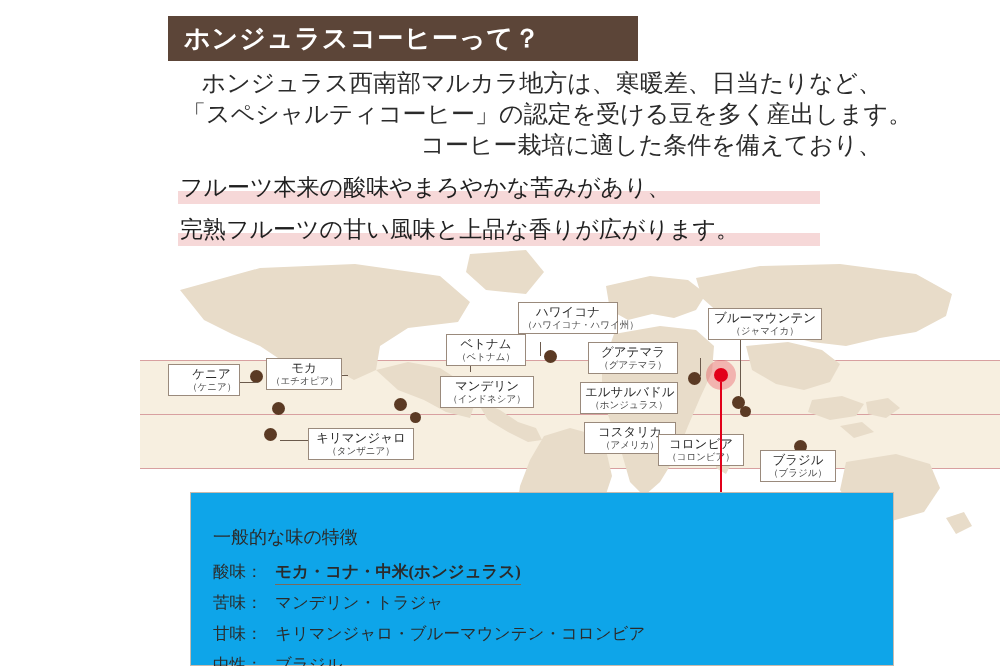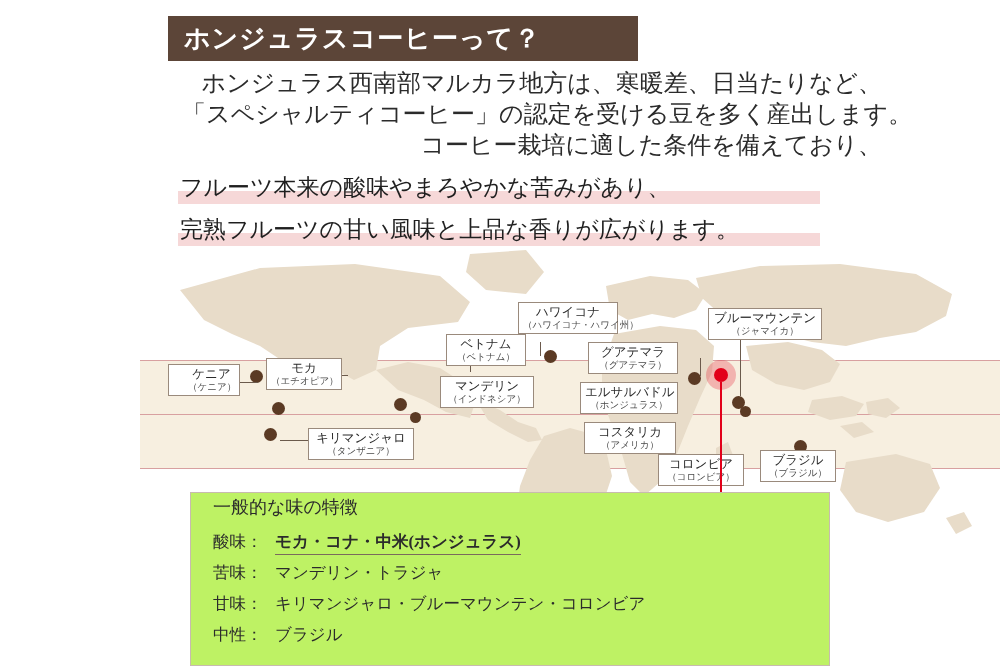--- a/index.html
+++ b/index.html
@@ -64,22 +64,22 @@
   .red-line{position:absolute;background:#e2001a;width:1.5px;}
   .red-box{
     position:absolute;border:1.5px solid #e2001a;background:#ffffff;text-align:center;
     padding:6px 10px;box-sizing:border-box;
   }
   .red-box .r1{display:block;font-size:17px;color:#e2001a;white-space:nowrap;}
   .red-box .r2{display:block;font-size:15px;color:#e2001a;white-space:nowrap;margin-top:2px;}
 
   
   .legend{
-    position:absolute;left:190px;top:492px;width:640px;height:174px;
-    background:#bef264;border:1px solid #c8bbae;box-sizing:border-box;padding:2px 22px;
+    position:absolute;left:190px;top:492px;width:704px;height:174px;
+    background:#0ea5e9;border:1px solid #c8bbae;box-sizing:border-box;padding:32px 22px;
   }
   .legend h4{margin:0 0 12px 0;font-size:18px;font-weight:normal;color:#2b2b2b;}
   .lrow{display:flex;align-items:center;font-size:16.5px;color:#2b2b2b;margin-bottom:9px;}
   .lrow .k{width:54px;flex:none;}
   .lrow .v{position:relative;white-space:nowrap;margin-left:8px;}
   .lrow .v .ul{position:absolute;left:0;right:0;bottom:-2px;height:1px;background:#7a6a5c;}
   .b{font-weight:bold;}
 
   
   .edge-l{position:absolute;left:0;top:0;width:8px;height:666px;background:#ffffff;}
@@ -211,21 +211,21 @@
     <div class="lbl" style="left:440px;top:132px;width:98px;">
       <span class="n">エルサルバドル</span>
       <span class="c">（ホンジュラス）</span>
     </div>
 
     <div class="lbl" style="left:444px;top:172px;width:92px;">
       <span class="n">コスタリカ</span>
       <span class="c">（アメリカ）</span>
     </div>
 
-    <div class="lbl" style="left:518px;top:204px;width:86px;">
+    <div class="lbl" style="left:518px;top:184px;width:86px;">
       <span class="n">コロンビア</span>
       <span class="c">（コロンビア）</span>
     </div>
 
     <div class="lbl" style="left:620px;top:200px;width:76px;">
       <span class="n">ブラジル</span>
       <span class="c">（ブラジル）</span>
     </div>
 
     <div class="red-halo" style="left:566px;top:110px;width:30px;height:30px;"></div>

